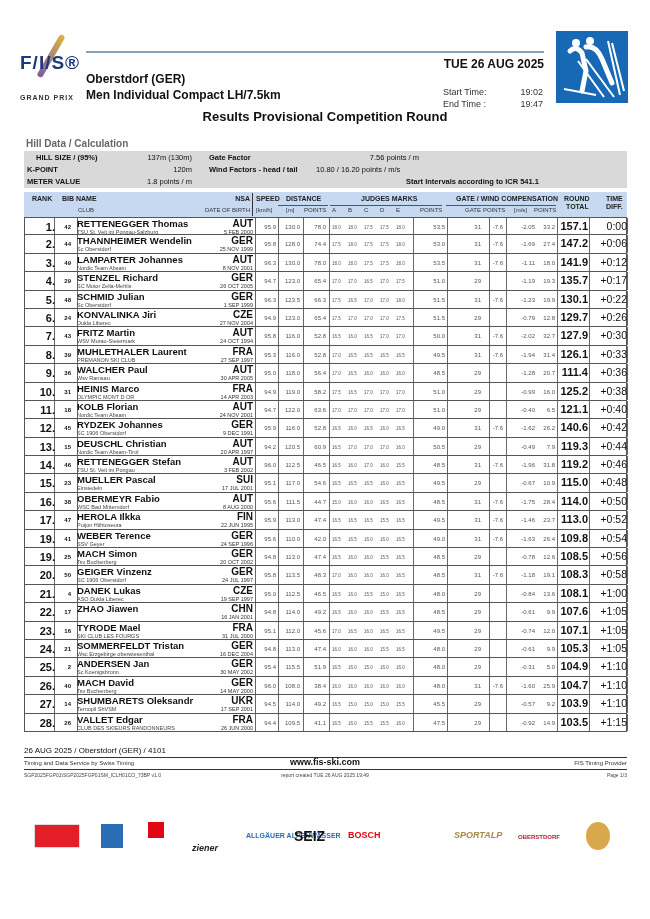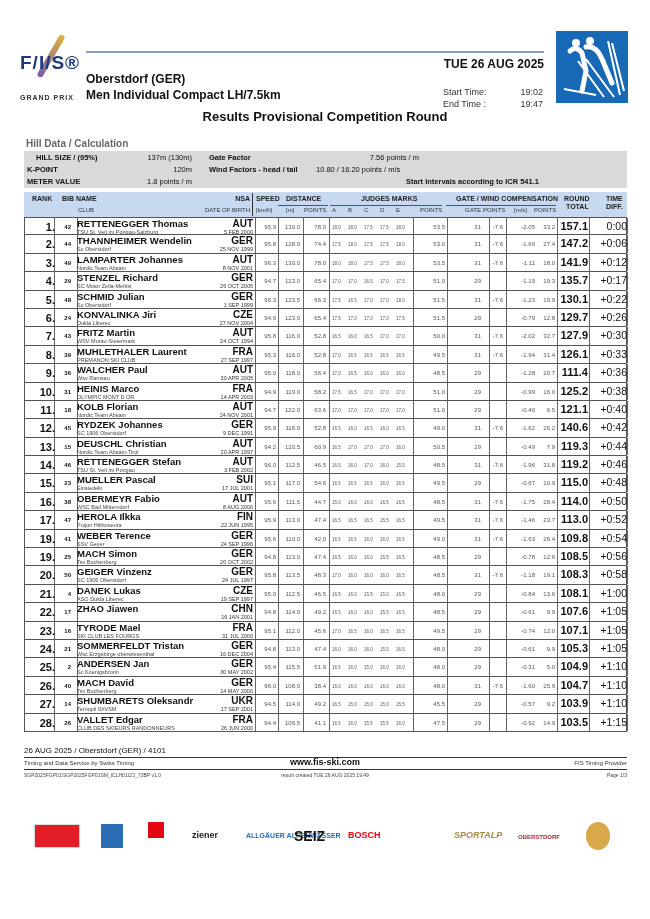--- a/index.html
+++ b/index.html
@@ -1172,20 +1172,20 @@
 <div class="foot2r">FIS Timing Provider</div>
 <div class="frule" style="top:769px"></div>
 <div class="foot3">SGP2025FGP01\SGP2025FGP01SM_ICLH01CO_73BP v1.0</div>
 <div class="foot3c">report created  TUE 26 AUG 2025 19:49</div>
 <div class="foot3r">Page 1/3</div>
 
 <div class="sponsors">
   <div class="sp" style="left:4px;top:2px;width:46px;height:24px;background:#e41e26;border:1px solid #ddd"></div>
   <div class="sp" style="left:71px;top:2px;width:22px;height:24px;background:#2a6db5"></div>
   <div class="sp" style="left:118px;top:0px;width:16px;height:16px;background:#e30613"></div>
-  <div class="sp" style="left:162px;top:8px;color:#222;">ziener</div>
+  <div class="sp" style="left:162px;top:21px;color:#222;font-style:italic">ziener</div>
   <div class="sp" style="left:216px;top:10px;color:#2a6db5;font-size:7px">ALLGÄUER ALPENWASSER</div>
   <div class="sp" style="left:264px;top:6px;color:#111;font-size:14px">SEIZ</div>
   <div class="sp" style="left:318px;top:8px;color:#e30613">BOSCH</div>
   <div class="sp" style="left:424px;top:8px;color:#a58a4a;font-style:italic">SPORTALP</div>
   <div class="sp" style="left:488px;top:12px;color:#b0223a;font-size:6px">OBERSTDORF</div>
   <div class="sp" style="left:556px;top:0px;width:24px;height:28px;border-radius:50%;background:#d9a84a"></div>
 </div>
 
 </body></html>

